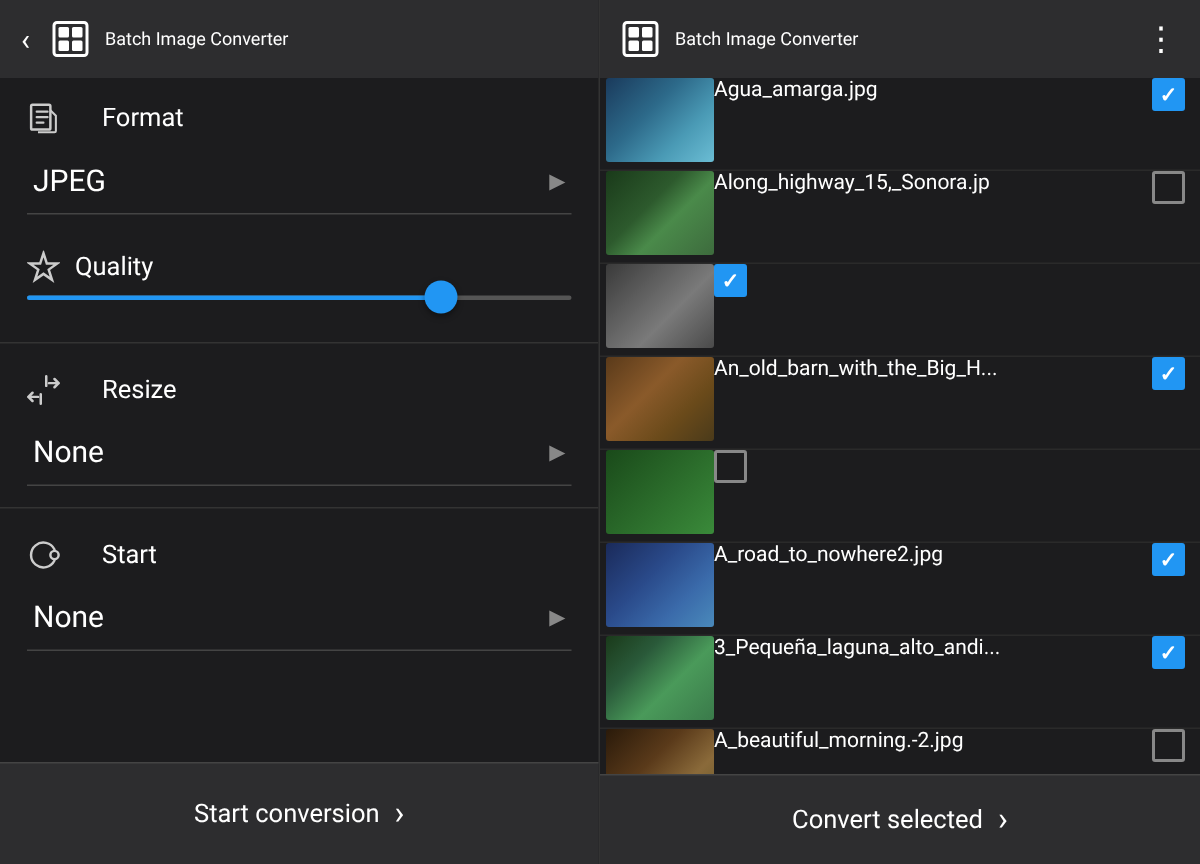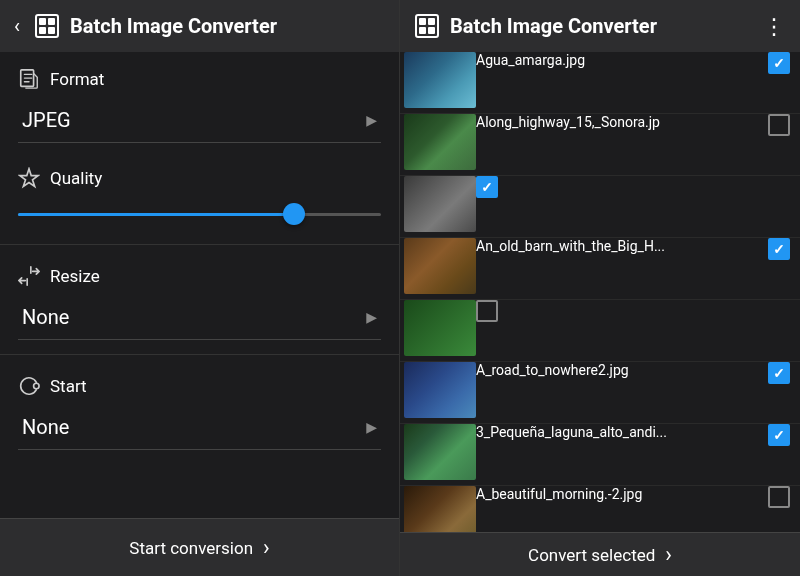--- a/index.html
+++ b/index.html
@@ -26,22 +26,22 @@
       display: flex;
       align-items: center;
       background: #2d2d2f;
       padding: 12px 14px;
       height: 52px;
       gap: 10px;
     }
 
     .header-title {
       color: #ffffff;
-      font-size: 20px;
-      font-weight: 700;
+      font-size: 12px;
+      font-weight: 400;
     }
 
     .back-arrow {
       color: #fff;
       font-size: 20px;
       margin-right: 4px;
       cursor: pointer;
     }
 
     .content {
@@ -50,21 +50,21 @@
       overflow: hidden;
     }
 
     .section {
       padding: 16px 18px 10px 18px;
     }
 
     .section-label {
       display: flex;
       align-items: center;
-      gap: 10px;
+      gap: 28px;
       color: #ffffff;
       font-size: 17px;
       font-weight: 400;
       margin-bottom: 12px;
     }
 
     .dropdown-row {
       display: flex;
       align-items: center;
       justify-content: space-between;
@@ -86,21 +86,20 @@
       padding: 14px 18px 10px 18px;
     }
 
     .quality-label {
       display: flex;
       align-items: center;
       gap: 10px;
       color: #ffffff;
       font-size: 17px;
       font-weight: 400;
-      margin-bottom: 16px;
     }
 
     .slider-container {
       position: relative;
       padding: 8px 0 14px 0;
     }
 
     .slider-track {
       height: 3px;
       background: #555;
@@ -129,21 +128,21 @@
       box-shadow: 0 2px 4px rgba(0,0,0,0.4);
     }
 
     .divider {
       height: 1px;
       background: #333;
       margin: 4px 0;
     }
 
     .bottom-bar {
-      height: 58px;
+      height: 68px;
       background: #2d2d2f;
       display: flex;
       align-items: center;
       justify-content: center;
       gap: 10px;
       cursor: pointer;
       border-top: 1px solid #444;
     }
 
     .bottom-bar-text {
@@ -271,21 +270,21 @@
     }
 
     .checkbox.checked::after {
       content: '✓';
       color: #fff;
       font-size: 14px;
       font-weight: bold;
     }
 
     .right-bottom-bar {
-      height: 44px;
+      height: 60px;
       background: #2d2d2f;
       display: flex;
       align-items: center;
       justify-content: center;
       gap: 10px;
       cursor: pointer;
       border-top: 1px solid #444;
     }
 
     .right-bottom-text {

